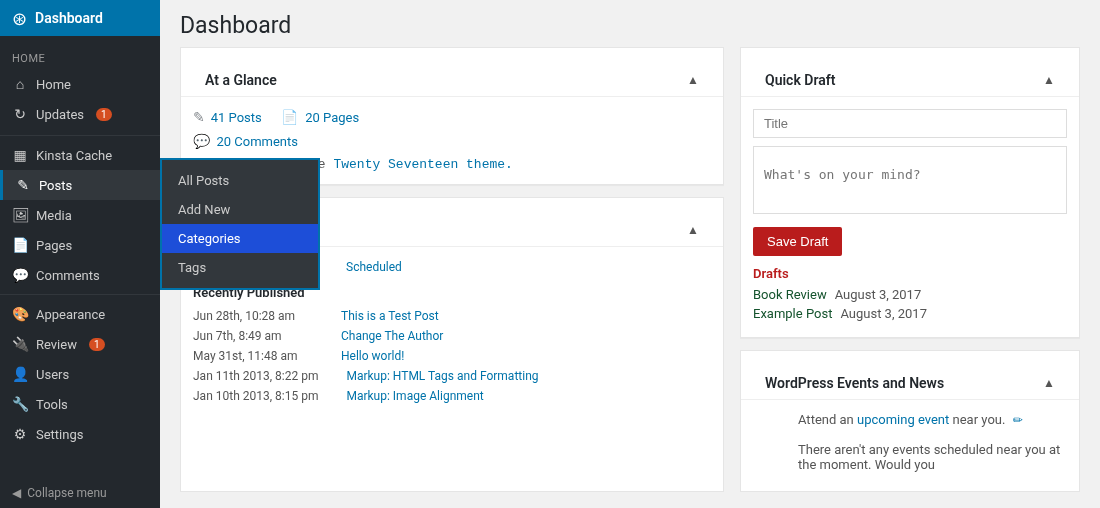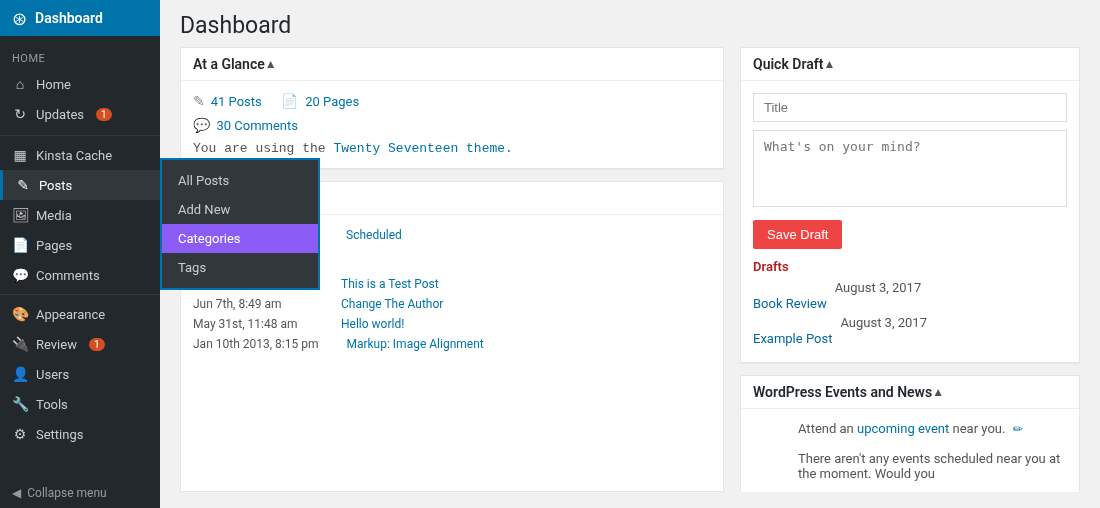--- a/index.html
+++ b/index.html
@@ -78,21 +78,21 @@
       z-index: 100;
       min-width: 160px;
       padding: 6px 0;
     }
     .submenu-item {
       padding: 7px 16px;
       color: #ccc;
       cursor: pointer;
       font-size: 13px;
     }
-    .submenu-item.highlighted { background: #8b5cf6; color: #fff; }
+    .submenu-item.highlighted { background: #1d4ed8; color: #fff; }
 
     
     #main {
       flex: 1;
       display: flex;
       flex-direction: column;
       overflow: hidden;
     }
     #page-header {
       background: #f1f1f1;
@@ -126,28 +126,29 @@
       overflow: hidden;
     }
 
     .widget {
       background: #fff;
       border: 1px solid #e5e5e5;
       box-shadow: 0 1px 1px rgba(0,0,0,0.04);
     }
     .widget-header {
       background: #fff;
-      padding: 8px 12px;
+      padding: 8px 24px;
       border-bottom: 1px solid #eee;
       font-size: 14px;
       font-weight: 600;
       color: #23282d;
       display: flex;
-      justify-content: flex-start;
+      justify-content: space-between;
       align-items: center;
+      margin-top: 16px;
     }
     .widget-header .toggle-arrow { color: #555; font-size: 12px; cursor: pointer; }
     .widget-body { padding: 12px; }
 
     
     .glance-stats {
       display: flex;
       gap: 20px;
       margin-bottom: 8px;
       flex-wrap: wrap;
@@ -185,42 +186,42 @@
       border: 1px solid #ddd;
       padding: 6px 10px;
       font-size: 13px;
       color: #701a75;
       margin-bottom: 8px;
       outline: none;
     }
     .quick-draft-body-input {
       width: 100%;
       border: 1px solid #ddd;
-      padding: 8px 10px;
+      padding: 20px 10px;
       font-size: 13px;
       color: #aaa;
-      height: 77px;
+      height: 68px;
       resize: none;
       outline: none;
     }
     .save-draft-btn {
-      background: #ef4444;
+      background: #b91c1c;
       color: #fff;
       border: none;
       padding: 7px 14px;
       font-size: 13px;
       cursor: pointer;
       margin-top: 10px;
       border-radius: 2px;
     }
 
     .drafts-section { margin-top: 10px; }
     .drafts-label { font-weight: 600; font-size: 13px; color: #b91c1c; margin-bottom: 6px; }
     .draft-item { display: flex; gap: 8px; font-size: 13px; margin-bottom: 4px; }
-    .draft-link { color: #0369a1; text-decoration: none; cursor: pointer; margin-top: 16px; }
+    .draft-link { color: #14532d; text-decoration: none; cursor: pointer; }
     .draft-date { color: #555; }
 
     
     .events-body { padding: 12px; font-size: 13px; color: #555; margin-left: 45px; }
     .events-link { color: #0073aa; }
     .events-pencil { color: #0073aa; font-size: 12px; margin-left: 4px; cursor: pointer; }
 
     
     ::-webkit-scrollbar { width: 0; }
   </style>
@@ -326,21 +327,21 @@
               <span>41 Posts</span>
             </div>
             <div class="glance-stat">
               <span class="glance-stat-icon">📄</span>
               <span>20 Pages</span>
             </div>
           </div>
           <div class="glance-stats">
             <div class="glance-stat">
               <span class="glance-stat-icon">💬</span>
-              <span>30 Comments</span>
+              <span>20 Comments</span>
             </div>
           </div>
           <div class="glance-theme-text">
             <span>You are using the</span>
             <a class="glance-theme-link">Twenty Seventeen theme.</a>
           </div>
         </div>
       </div>
 
       <div class="widget" style="flex:1;overflow:hidden;">
@@ -360,20 +361,24 @@
               <span class="activity-date">Jun 28th, 10:28 am</span>
               <a class="activity-link">This is a Test Post</a>
             </div>
             <div class="activity-row">
               <span class="activity-date">Jun 7th, 8:49 am</span>
               <a class="activity-link">Change The Author</a>
             </div>
             <div class="activity-row">
               <span class="activity-date">May 31st, 11:48 am</span>
               <a class="activity-link">Hello world!</a>
+            </div>
+            <div class="activity-row">
+              <span class="activity-date">Jan 11th 2013, 8:22 pm</span>
+              <a class="activity-link">Markup: HTML Tags and Formatting</a>
             </div>
             <div class="activity-row">
               <span class="activity-date">Jan 10th 2013, 8:15 pm</span>
               <a class="activity-link">Markup: Image Alignment</a>
             </div>
           </div>
         </div>
       </div>
     </div>
 

